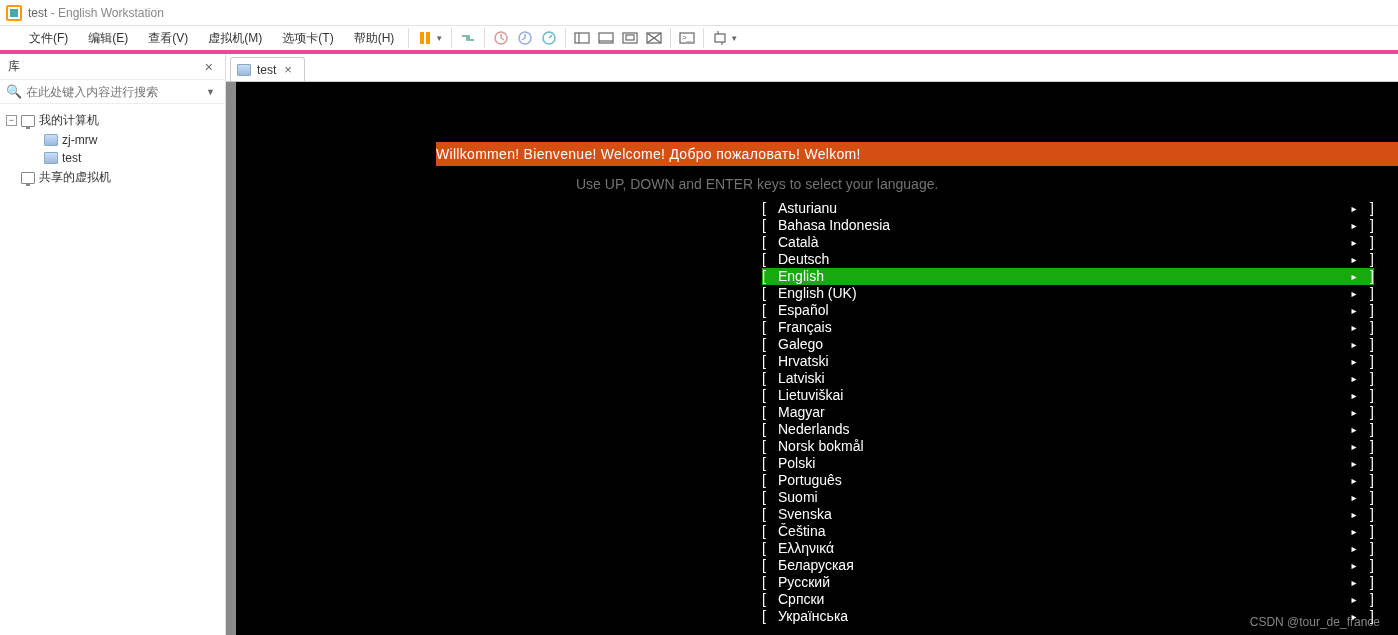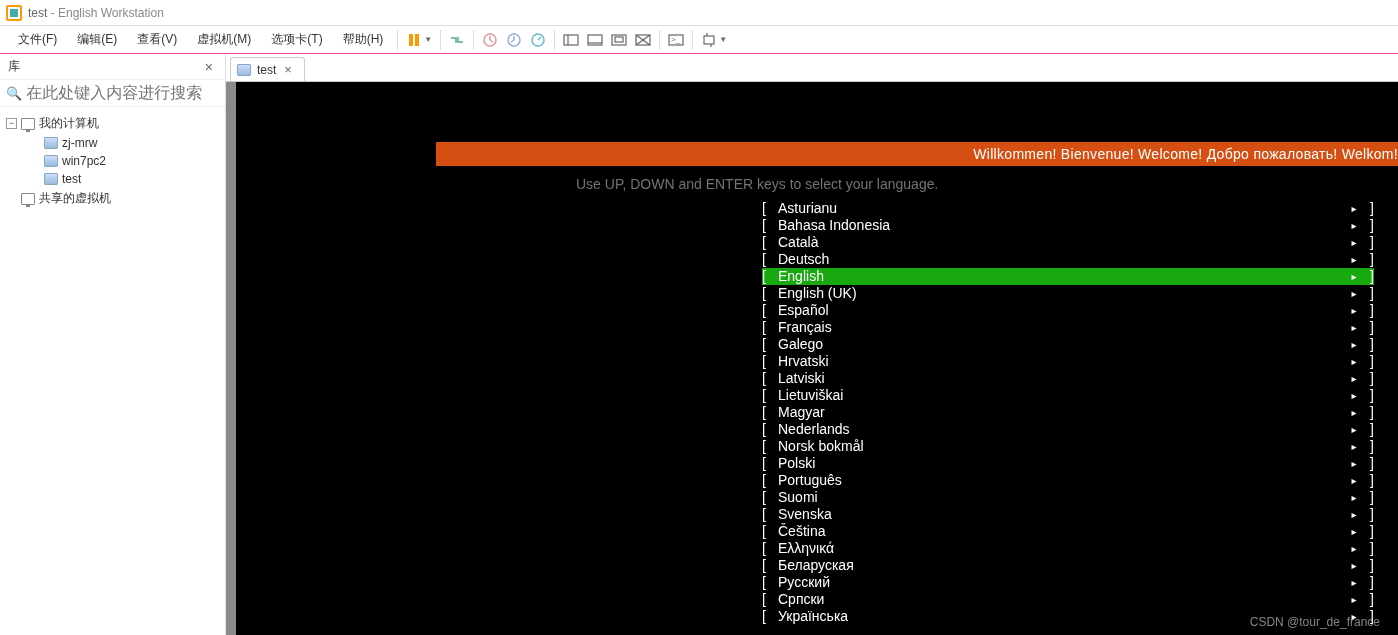--- a/index.html
+++ b/index.html
@@ -6,21 +6,21 @@
 body { width: 1398px; height: 635px; overflow: hidden; background: #fff; font-size: 12px; color: #333; display: flex; flex-direction: column; }
 
 
 .titlebar { height: 26px; background: #fff; display: flex; align-items: center; padding: 0 6px; border-bottom: 1px solid #e0e0e0; gap: 6px; }
 .titlebar .logo { width: 16px; height: 16px; border: 2px solid #f90; border-radius: 2px; position: relative; }
 .titlebar .logo::after { content: ""; position: absolute; inset: 2px; background: #4aa; }
 .titlebar .title { color: #888; font-size: 12px; }
 .titlebar .title .vmname { color: #666; }
 
 
-.menubar { height: 28px; display: flex; align-items: center; padding: 0 8px; border-bottom: 1px solid #ec4899; gap: 0; }
+.menubar { height: 28px; display: flex; align-items: center; padding: 0 19px; border-bottom: 4px solid #ec4899; gap: 0; }
 .menubar .menuitem { padding: 4px 10px; cursor: default; font-size: 12px; }
 .menubar .sep { width: 1px; height: 20px; background: #ddd; margin: 0 4px; }
 .menubar .tbtn { padding: 3px 4px; display: inline-flex; align-items: center; justify-content: center; min-width: 22px; height: 22px; }
 .menubar svg { width: 16px; height: 16px; }
 .menubar .pause-ico rect { fill: #f90; }
 .menubar .caret { font-size: 8px; color: #666; margin-left: 2px; }
 .menubar .blue path { stroke: #5a9; fill: none; stroke-width: 1.5; }
 .menubar .clock circle { fill: none; stroke: #d99; stroke-width: 1.5; }
 .menubar .clock line { stroke: #d99; stroke-width: 1.5; }
 .menubar .clock.b circle, .menubar .clock.b line { stroke: #9ad; }
@@ -33,42 +33,42 @@
 
 .main { flex: 1; display: flex; min-height: 0; }
 
 
 .sidebar { width: 226px; border-right: 1px solid #ddd; display: flex; flex-direction: column; background: #fff; }
 .sidebar-hdr { display: flex; align-items: center; justify-content: space-between; padding: 4px 8px; border-bottom: 1px solid #eee; }
 .sidebar-hdr .lbl { font-size: 12px; }
 .sidebar-hdr .x { font-size: 14px; color: #666; cursor: default; padding: 0 4px; }
 .searchrow { display: flex; align-items: center; padding: 4px 6px; gap: 4px; border-bottom: 1px solid #eee; }
 .searchrow .mag { color: #888; font-size: 13px; }
-.searchrow input { flex: 1; border: none; outline: none; font-size: 16px; color: #1d4ed8; background: transparent; }
+.searchrow input { flex: 1; border: none; outline: none; font-size: 12px; color: #1d4ed8; background: transparent; }
 .searchrow .dd { color: #666; font-size: 9px; padding: 0 4px; }
 .tree { padding: 6px 0; font-size: 12px; }
 .tree .node { display: flex; align-items: center; padding: 2px 6px; gap: 4px; cursor: default; white-space: nowrap; }
 .tree .tgl { width: 11px; height: 11px; border: 1px solid #999; display: inline-flex; align-items: center; justify-content: center; font-size: 9px; line-height: 1; color: #555; background: #fff; }
 .tree .ind { display: inline-block; }
 .tree .ico { width: 14px; height: 12px; display: inline-block; }
 .tree .ico.mon { border: 1px solid #888; border-radius: 1px; position: relative; }
 .tree .ico.mon::after { content: ""; position: absolute; bottom: -3px; left: 4px; width: 4px; height: 2px; background: #888; }
 .tree .ico.vm { border: 1px solid #8ab; background: linear-gradient(#cdf,#9bd); border-radius: 1px; }
 
 
 .content { flex: 1; display: flex; flex-direction: column; background: #8a8a8a; min-width: 0; }
 .tabbar { height: 28px; background: #fff; display: flex; align-items: flex-end; padding: 0 4px; border-bottom: 1px solid #ccc; }
 .tab { background: #fff; border: 1px solid #ccc; border-bottom: none; padding: 4px 10px 4px 6px; display: flex; align-items: center; gap: 6px; border-radius: 3px 3px 0 0; font-size: 12px; }
 .tab .ico.vm { width: 14px; height: 12px; border: 1px solid #8ab; background: linear-gradient(#cdf,#9bd); border-radius: 1px; }
 .tab .tx { color: #666; font-size: 13px; padding: 0 2px; }
 
 
 .console { flex: 1; background: #000; position: relative; overflow: hidden; margin-left: 10px; }
 .inner { position: absolute; left: 200px; right: 0; top: 60px; bottom: 0; font-family: "Ubuntu Mono","DejaVu Sans Mono","Courier New",monospace; }
-.banner { background: #d64f12; color: #fff; text-align: right; padding: 4px 0; font-size: 14px; letter-spacing: .3px; }
+.banner { background: #d64f12; color: #fff; text-align: left; padding: 4px 0; font-size: 14px; letter-spacing: .3px; }
 .instr { color: #737373; padding: 10px 0 8px 140px; font-size: 14px; }
 .langlist { padding-left: 326px; padding-right: 24px; }
 .langrow { display: flex; align-items: center; color: #fff; font-size: 14px; height: 17px; line-height: 17px; cursor: default; }
 .langrow .lb { width: 14px; text-align: left; }
 .langrow .nm { flex: 1; padding-left: 2px; }
 .langrow .ar { width: 12px; text-align: center; font-size: 10px; }
 .langrow .rb { width: 14px; text-align: right; }
 .langrow.sel { background: #18a810; }
 
 
@@ -190,25 +190,20 @@
       </div>
       <div id="vm-nodes">
           <div class="node">
             <span class="ind" style="width:34px"></span>
             <span class="ico vm"></span>
             <span>zj-mrw</span>
           </div>
           <div class="node">
             <span class="ind" style="width:34px"></span>
             <span class="ico vm"></span>
-            <span>win7pc2</span>
-          </div>
-          <div class="node">
-            <span class="ind" style="width:34px"></span>
-            <span class="ico vm"></span>
             <span>test</span>
           </div>
         </div>
       <div class="node">
         <span class="ind" style="width:11px"></span>
         <span class="ico mon"></span>
         <span>共享的虚拟机</span>
       </div>
     </div>
   </div>

